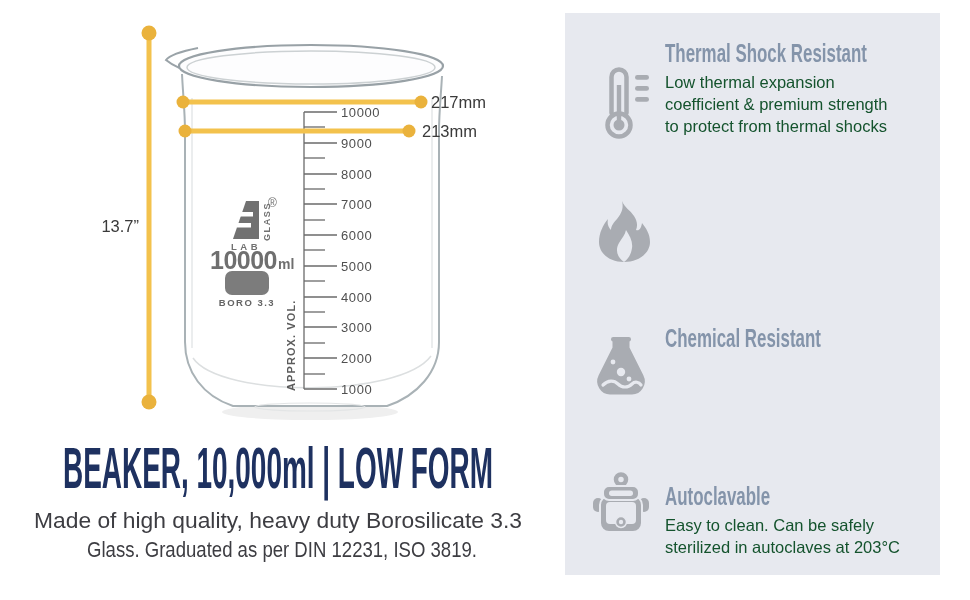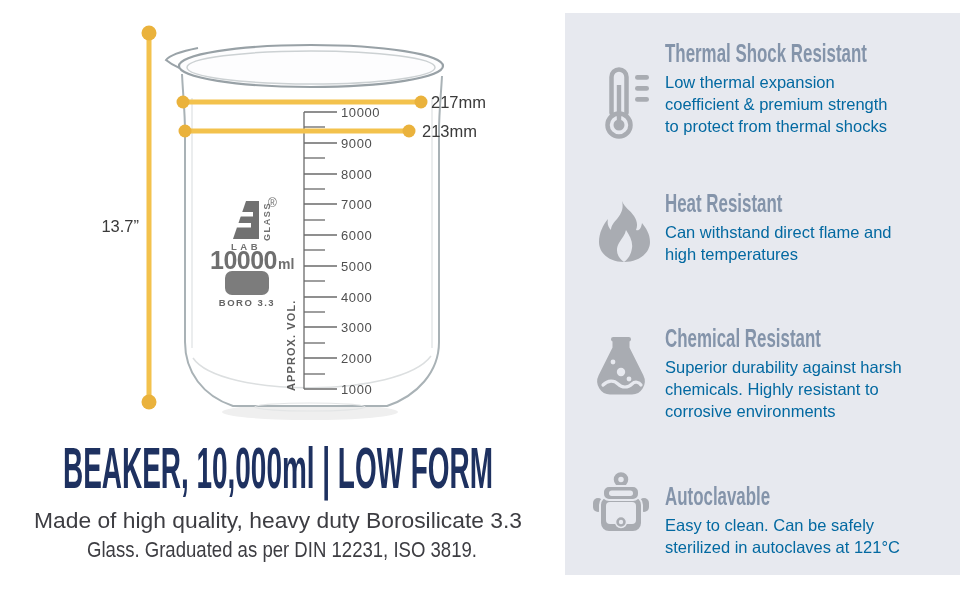--- a/index.html
+++ b/index.html
@@ -1,24 +1,24 @@
 <!DOCTYPE html>
 <html><head>
 <meta charset="utf-8">
 <style>
   html,body{margin:0;padding:0;background:#fff;}
   .stage{position:relative;width:970px;height:600px;background:#ffffff;overflow:hidden;
          font-family:"Liberation Sans",sans-serif;}
   
-  .panel{position:absolute;left:565px;top:13px;width:375px;height:562px;background:#e7e9ef;padding-left:20px;}
+  .panel{position:absolute;left:565px;top:13px;width:375px;height:562px;background:#e7e9ef;}
   .feature{position:absolute;left:100px;width:268px;}
   .feature-heading{margin:0 0 6px 0;font-size:26px;font-weight:bold;color:#8494aa;
                    white-space:nowrap;transform:scaleX(0.65);transform-origin:left center;
                    letter-spacing:0;line-height:1;}
-  .feature-body{margin:0;font-size:16.5px;line-height:1.33;color:#0369a1;white-space:pre-line;}
+  .feature-body{margin:0;font-size:16.5px;line-height:1.33;color:#14532d;white-space:pre-line;}
   .feature-icon{position:absolute;display:block;}
   .f1{top:27px}.f2{top:177px}.f3{top:312px}.f4{top:470px}
   .i1{left:30px;top:54px}.i2{left:33px;top:188px}.i3{left:29px;top:324px}.i4{left:27px;top:459px}
   
   .beaker-svg{position:absolute;left:0;top:0;}
   svg text{font-family:"Liberation Sans",sans-serif;}
 </style>
 </head>
 <body>
 
@@ -126,53 +126,45 @@
       <h3 class="feature-heading">Thermal Shock Resistant</h3>
       <p class="feature-body">Low thermal expansion
 coefficient &amp; premium strength
 to protect from thermal shocks</p>
     </div>
 
     <svg class="feature-icon i2" width="54" height="62" viewBox="0 0 54 62">
       <path d="M24,0 C26,8 23,13 19,18 C16,21 13,25 13,29 C10,26 9,22 10,18 C5,24 1,32 1,41 C1,52 11,61 26,61 C41,61 52,52 52,41 C52,33 48,27 44,22 C43,28 41,30 38,29 C40,24 39,20 36,15 C32,9 27,7 24,0 Z" fill="#a9acb2"></path>
       <path d="M26,61 C19,56 17,49 21,42 C24,37 27,34 28,29 C32,35 35,41 34,47 C33,54 30,58 26,61 Z" fill="#e7e9ef"></path>
     </svg>
-    <div class="feature f2">
-      <h3 class="feature-heading">Heat Resistant</h3>
-      <p class="feature-body">Can withstand direct flame and
-high temperatures</p>
-    </div>
 
     <svg class="feature-icon i3" width="54" height="62" viewBox="0 0 54 62">
       <rect x="17" y="0" width="20" height="4.5" rx="2.2" fill="#a9acb2"></rect>
       <path d="M20,2 L34,2 L34,11 L48,39 C52,47 46,56 38,56 L16,56 C8,56 2,47 6,39 L20,11 Z" fill="#a9acb2" stroke="#a9acb2" stroke-width="3" stroke-linejoin="round"></path>
       <circle cx="19" cy="25" r="2.4" fill="#e7e9ef"></circle>
       <circle cx="27" cy="35" r="4.2" fill="#e7e9ef"></circle>
       <circle cx="35" cy="42" r="2.4" fill="#e7e9ef"></circle>
       <path d="M9,48 C14,43 20,43 24,47 C28,51 34,51 38,47 C41,44 45,45 47,48" fill="none" stroke="#e7e9ef" stroke-width="3.2" stroke-linecap="round"></path>
     </svg>
     <div class="feature f3">
       <h3 class="feature-heading">Chemical Resistant</h3>
-      <p class="feature-body">Superior durability against harsh
-chemicals. Highly resistant to
-corrosive environments</p>
     </div>
 
     <svg class="feature-icon i4" width="58" height="64" viewBox="0 0 58 64">
       <circle cx="29" cy="7.5" r="5" fill="none" stroke="#a9acb2" stroke-width="4.5"></circle>
       <rect x="26" y="11" width="6" height="7" fill="#a9acb2"></rect>
       <rect x="1" y="26" width="10" height="14" rx="5" fill="#a9acb2"></rect>
       <rect x="47" y="26" width="10" height="14" rx="5" fill="#a9acb2"></rect>
       <rect x="8" y="24" width="42" height="36" rx="9" fill="#a9acb2" stroke="#e7e9ef" stroke-width="2"></rect>
       <rect x="14" y="30" width="30" height="22" rx="4" fill="#e7e9ef"></rect>
       <circle cx="29" cy="50" r="5.5" fill="#a9acb2" stroke="#e7e9ef" stroke-width="1.5"></circle>
       <circle cx="29" cy="50" r="2.2" fill="#e7e9ef"></circle>
       <rect x="11" y="14" width="36" height="14" rx="6" fill="#a9acb2" stroke="#e7e9ef" stroke-width="2"></rect>
       <rect x="17" y="18.5" width="24" height="5.5" rx="2.75" fill="#e7e9ef"></rect>
     </svg>
     <div class="feature f4">
       <h3 class="feature-heading">Autoclavable</h3>
       <p class="feature-body">Easy to clean. Can be safely
-sterilized in autoclaves at 121°C</p>
+sterilized in autoclaves at 203°C</p>
     </div>
 
   </div>
 </div>
 
 </body></html>

